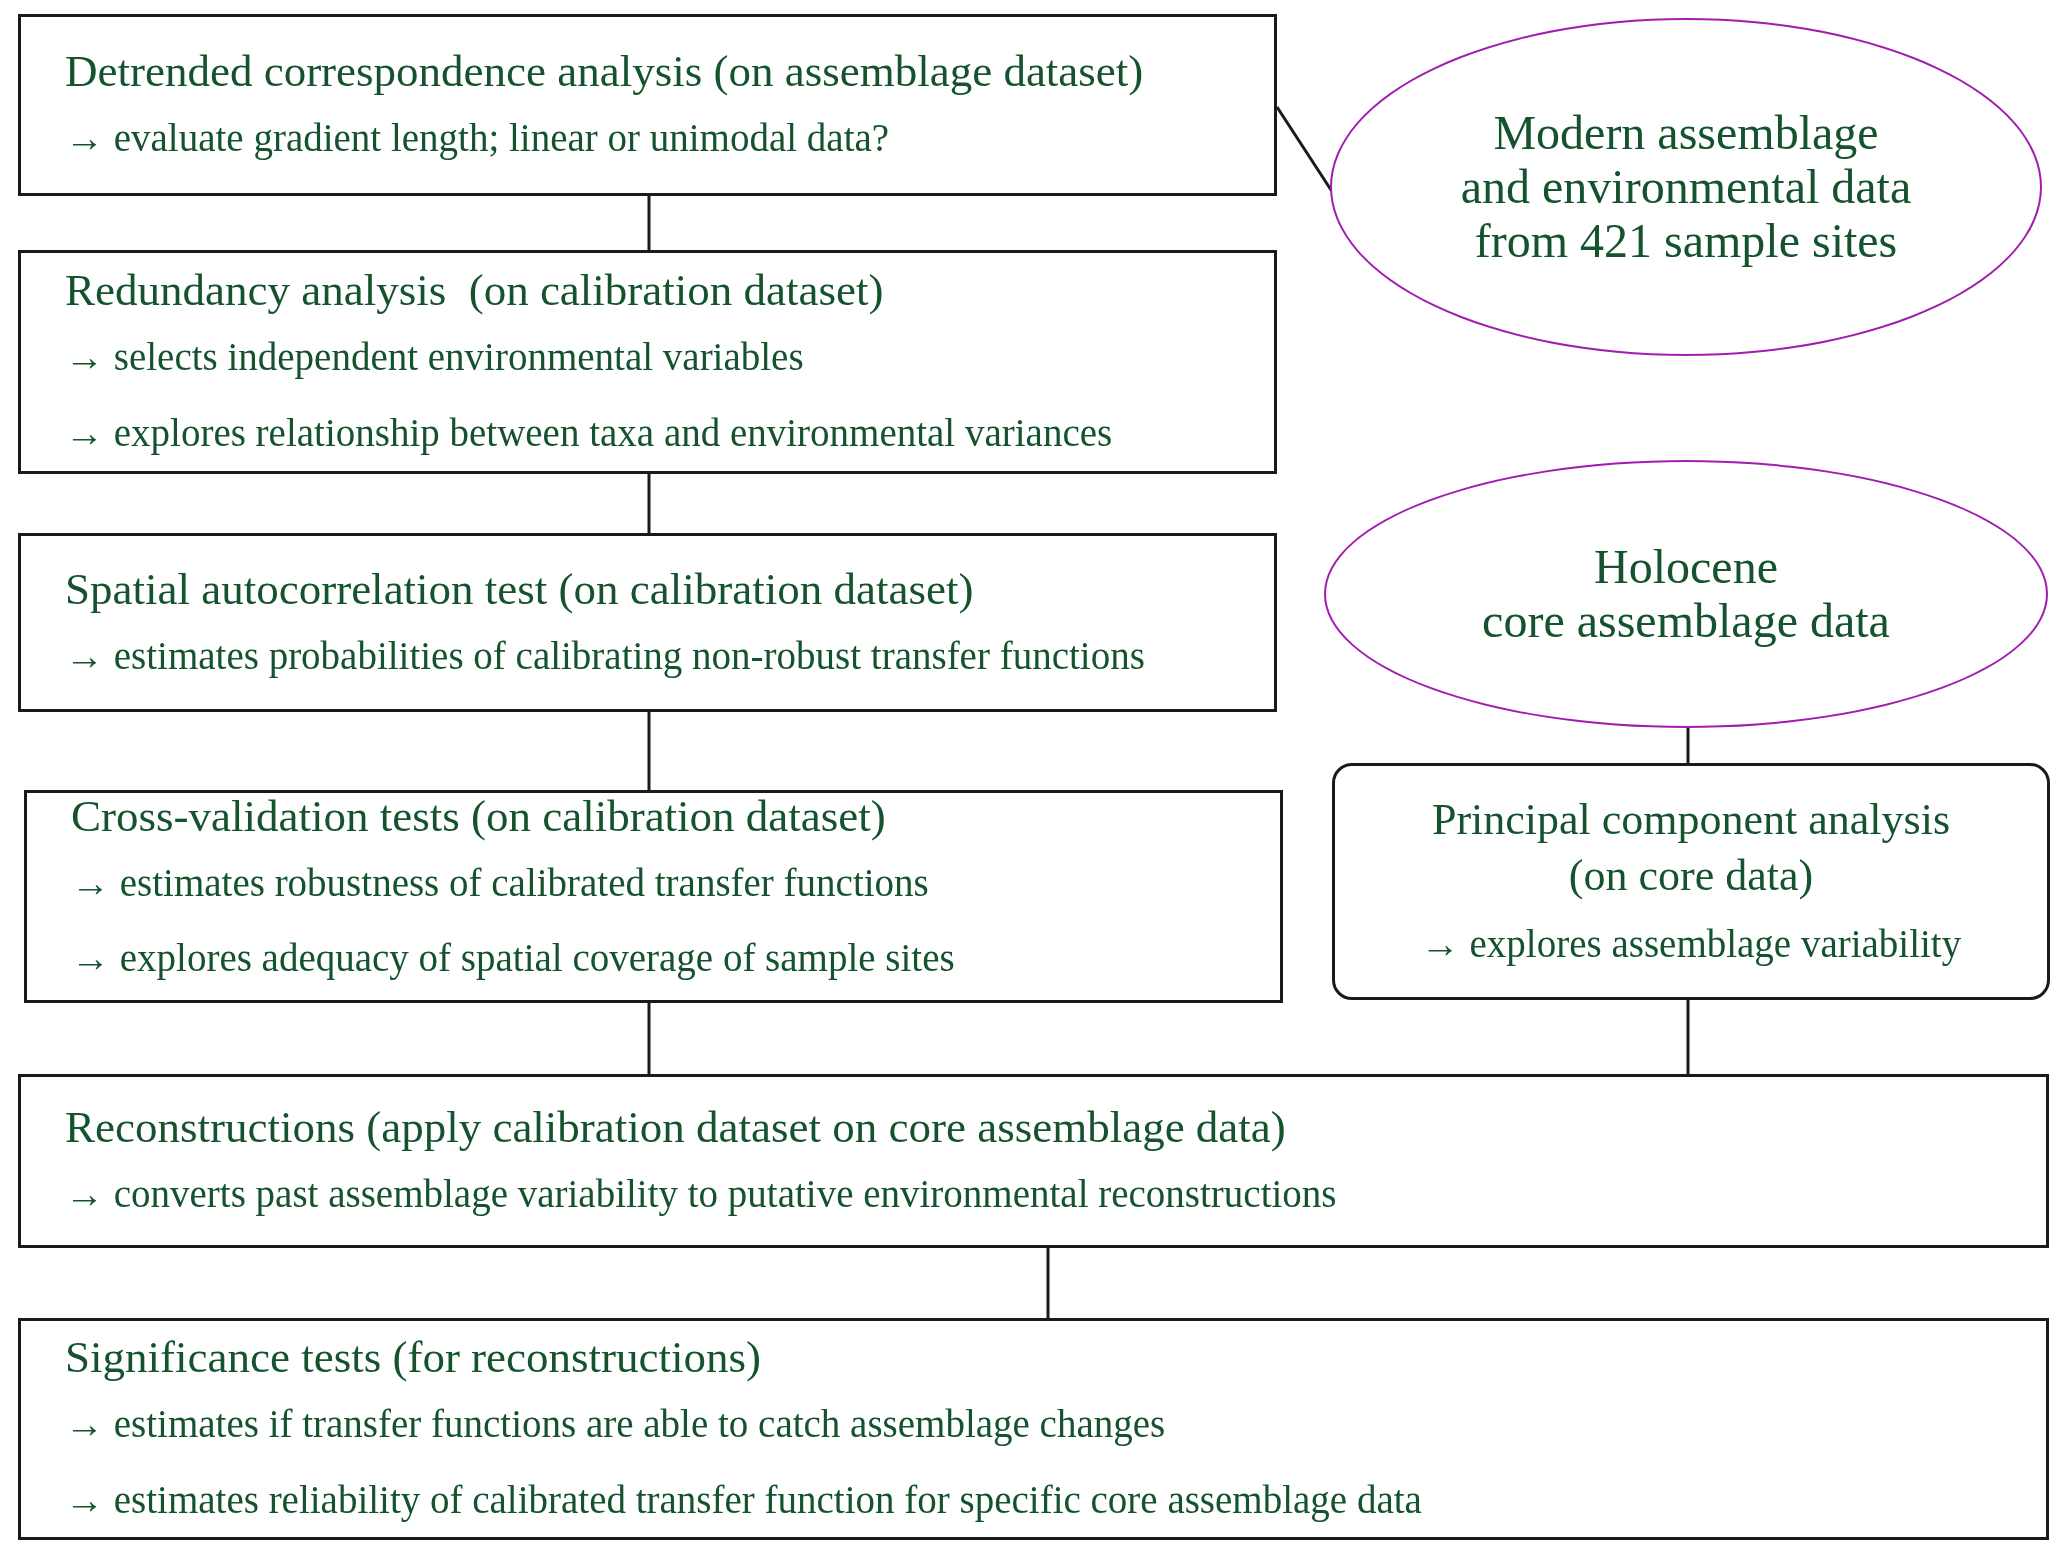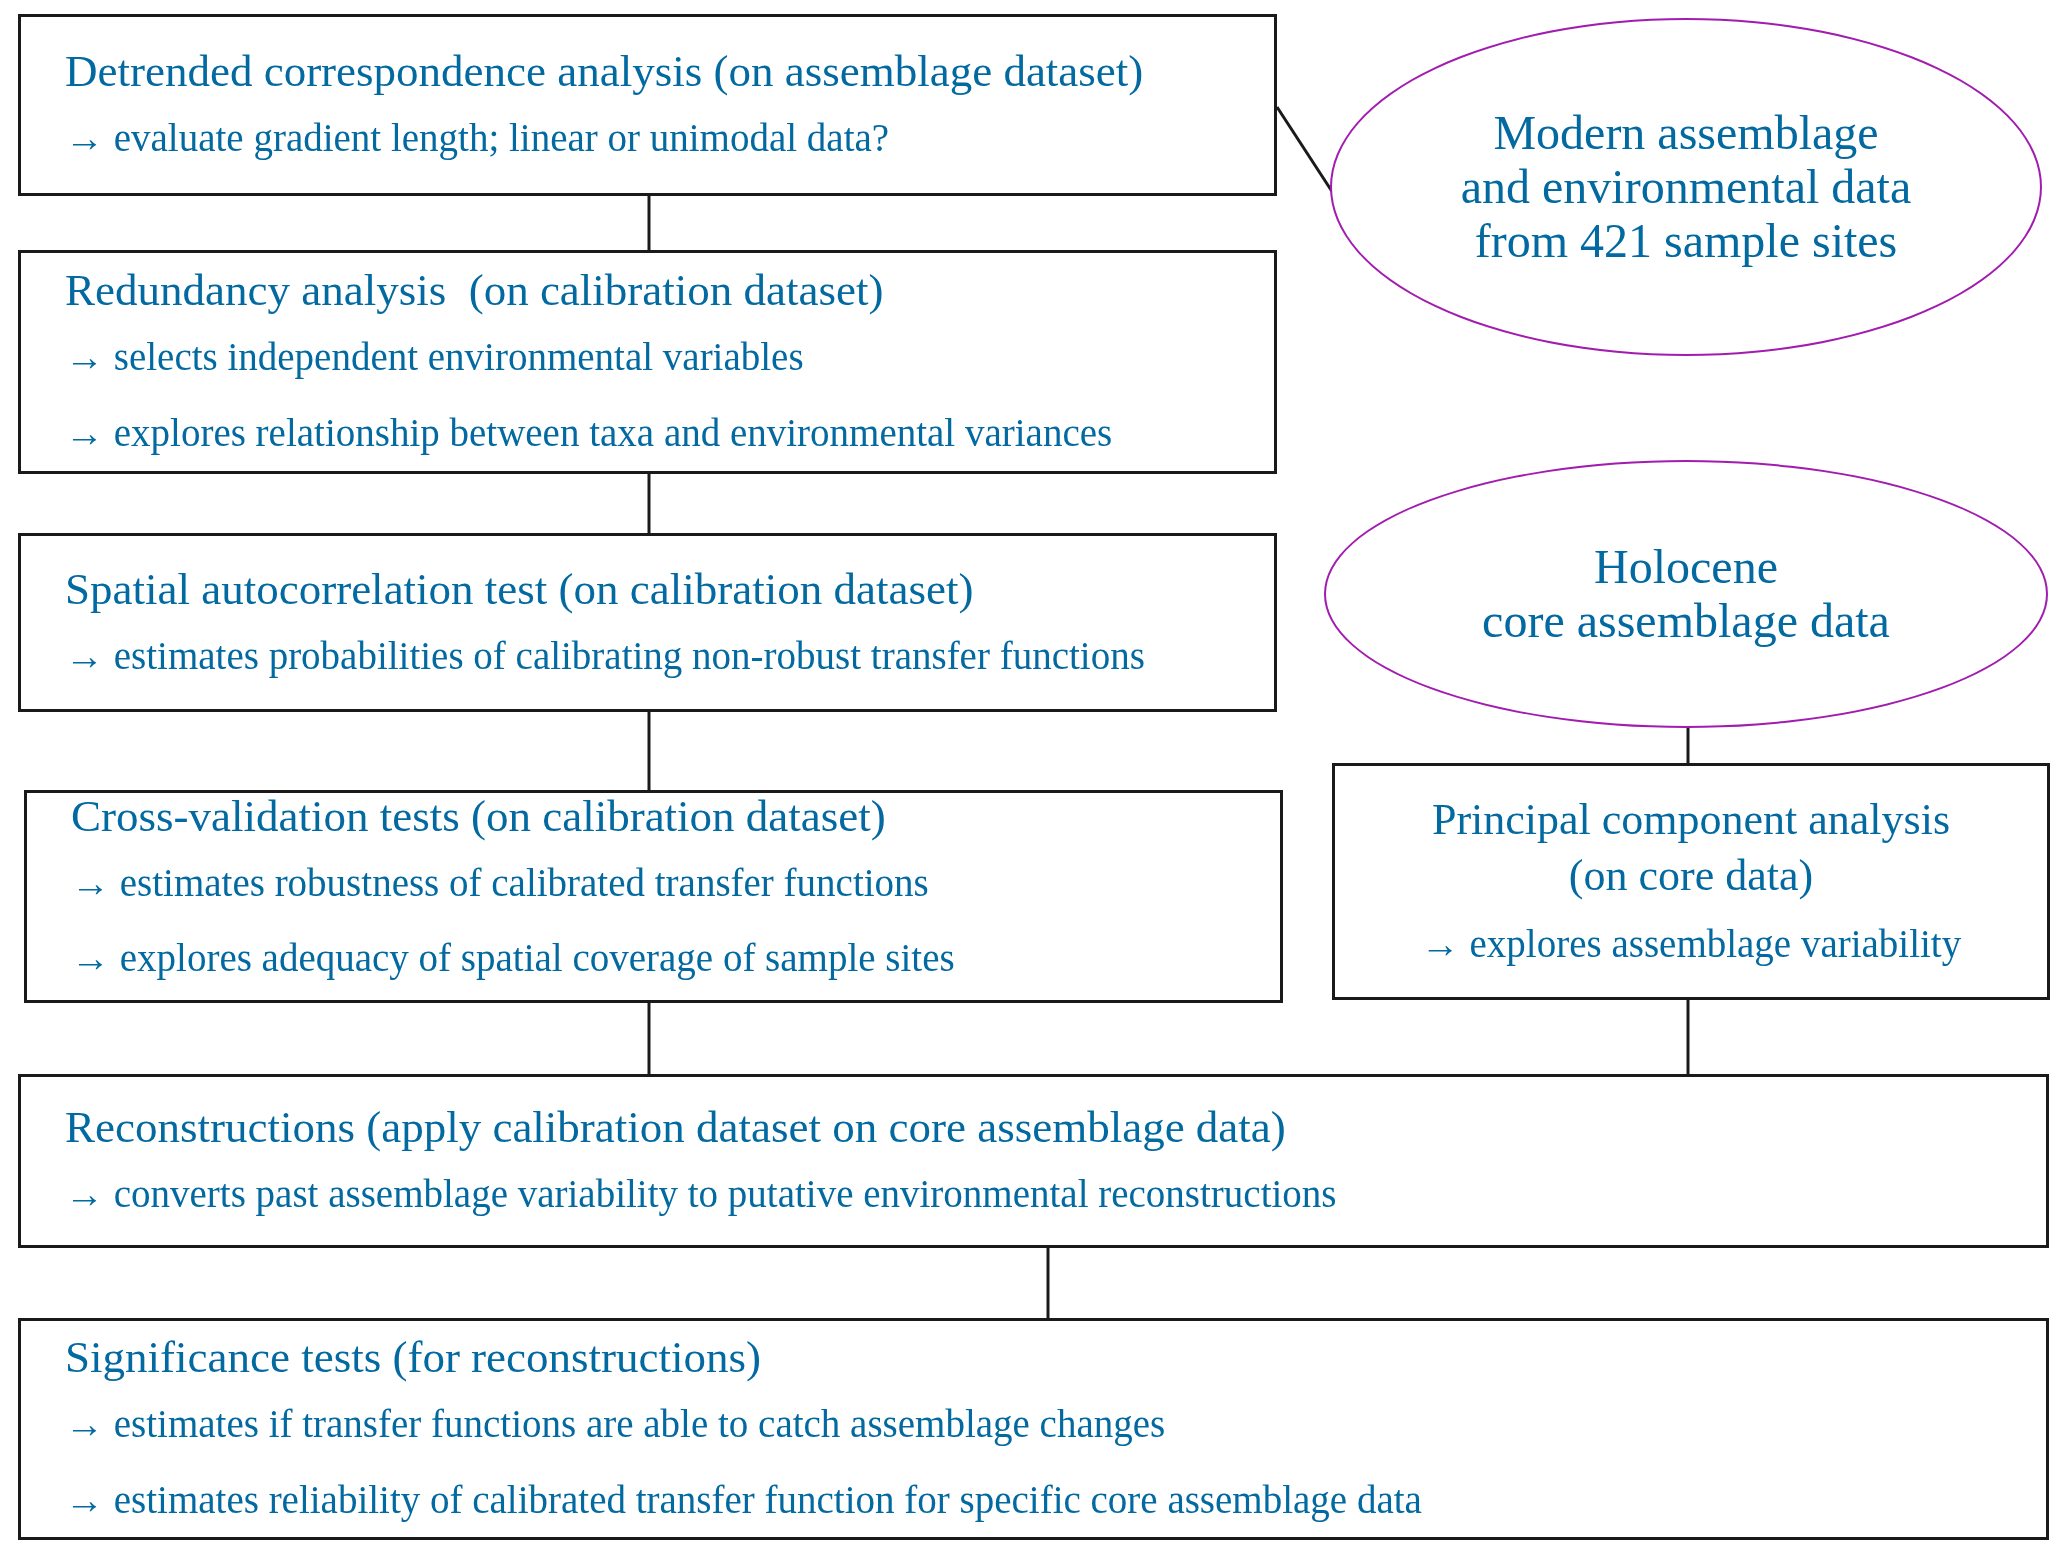--- a/index.html
+++ b/index.html
@@ -6,21 +6,21 @@
     margin: 0;
     padding: 0;
     background: #ffffff;
   }
   .canvas {
     position: relative;
     width: 2067px;
     height: 1557px;
     background: #ffffff;
     font-family: "Liberation Serif", "DejaVu Serif", serif;
-    color: #0369a1;
+    color: #14532d;
     overflow: hidden;
   }
   .connectors {
     position: absolute;
     left: 0;
     top: 0;
     pointer-events: none;
   }
   .connectors line {
     stroke: #1a1a1a;
@@ -64,20 +64,21 @@
   }
   .ellipse-line {
     font-size: 48px;
     line-height: 1.12;
     white-space: pre;
   }
   .box-centered {
     align-items: center;
     text-align: left;
     padding: 6px 20px;
+    border-radius: 20px;
   }
   .box-centered .box-title {
     font-size: 44px;
     line-height: 1.28;
   }
   .box-centered .box-note {
   }
 
   
   #box-dca { left: 18px;  top: 14px;   width: 1259px; height: 182px; }

